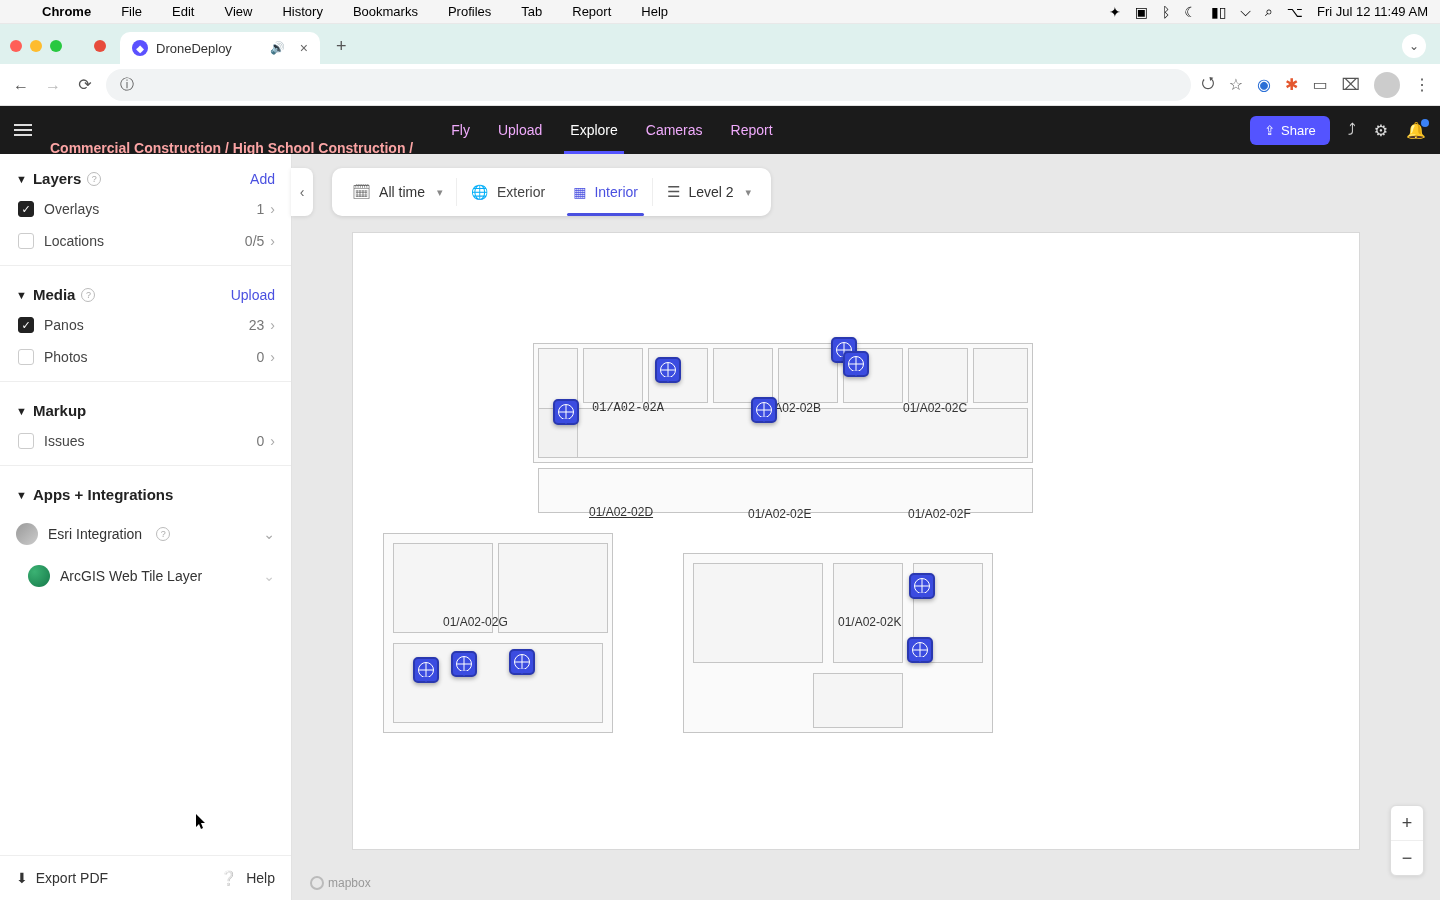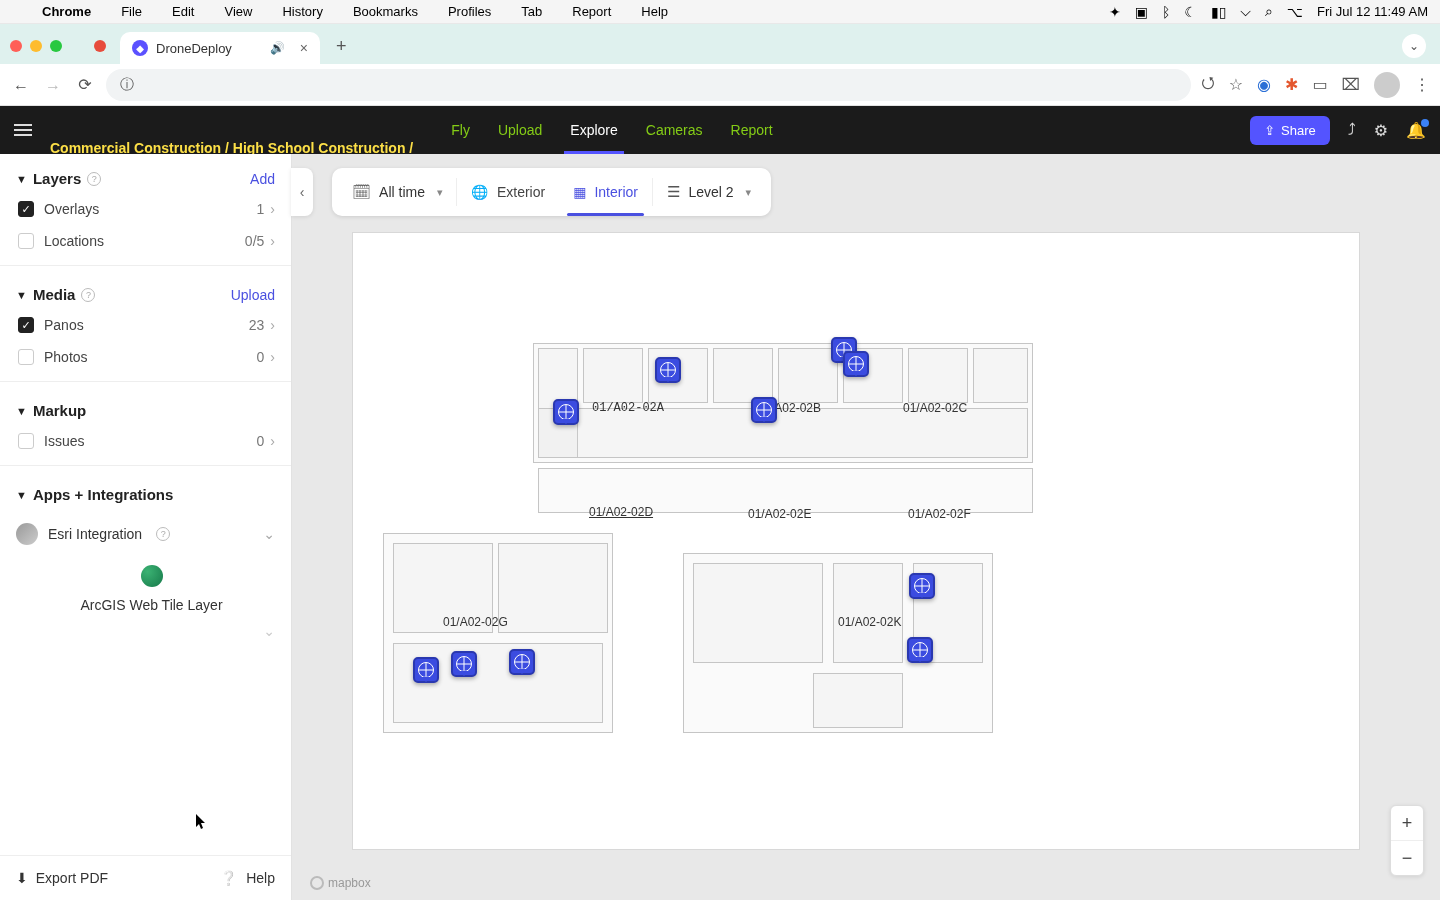--- a/index.html
+++ b/index.html
@@ -33,23 +33,23 @@
   .addrbar .nav-ic.disabled{color:#bbb;}
   .omnibox { flex:1; background:#f1f3f4; border-radius:20px; height:32px; display:flex; align-items:center; padding:0 14px; gap:10px; color:#555; font-size:14px;}
   .omnibox .url{ color:#333; }
   .addrbar .right-icons{display:flex;align-items:center;gap:14px;color:#555;}
   .avatar{width:26px;height:26px;border-radius:50%;background:#ccc;}
 
   
   .appbar { height: 48px; background:#1b1b1b; color:#ddd; display:flex; align-items:center; padding:0 14px; gap:18px; font-size:14px;}
   .hamburger{display:flex;flex-direction:column;gap:3px;}
   .hamburger span{width:18px;height:2px;background:#ddd;}
-  .breadcrumb{color:#fde047;font-weight:600;margin-top:35px;}
+  .breadcrumb{color:#fca5a5;font-weight:600;margin-top:35px;}
   .appnav{display:flex;gap:28px;margin-left:20px;}
-  .appnav .item{color:#84cc16;position:relative; padding:14px 0;}
+  .appnav .item{color:#f0abfc;position:relative; padding:14px 0;}
   .appnav .item.active{color:#fff;}
   .appnav .item.active::after{content:"";position:absolute;left:-6px;right:-6px;bottom:-2px;height:3px;background:#5454ff;}
   .appbar .spacer{flex:1;}
   .sharebtn{background:#5454ff;color:#fff;border-radius:6px;padding:7px 14px;display:flex;align-items:center;gap:6px;font-size:13px;font-weight:500;}
   .appbar .ic{color:#ddd;font-size:16px;position:relative;}
   .notif-dot{position:absolute;top:-2px;right:-3px;width:8px;height:8px;border-radius:50%;background:#3b82f6;}
 
   
   .main { display:flex; height: calc(900px - 24px - 40px - 42px - 48px); background:#e8e8e8;}
   .sidebar{ width:292px; background:#fff; display:flex; flex-direction:column; border-right:1px solid #e2e2e2; position:relative;}
@@ -263,21 +263,21 @@
         <span class="caret">▼</span>
         <span class="title">Apps + Integrations</span>
       </div>
     </div>
     <div class="int-row">
       <div class="ball"></div>
       <span>Esri Integration</span>
       <span class="info" style="width:14px;height:14px;border:1px solid #bbb;border-radius:50%;font-size:9px;color:#aaa;display:inline-flex;align-items:center;justify-content:center;margin-left:4px;">?</span>
       <span class="chev">⌄</span>
     </div>
-    <div class="int-row" style="padding-left:28px;flex-direction:column;">
+    <div class="int-row" style="padding-left:28px;">
       <div class="ball green"></div>
       <span>ArcGIS Web Tile Layer</span>
       <span class="chev" style="color:#ccc;">⌄</span>
     </div>
 
     <div class="sidebar-footer">
       <div class="left">
         <span>⬇</span>
         <span>Export PDF</span>
       </div>

